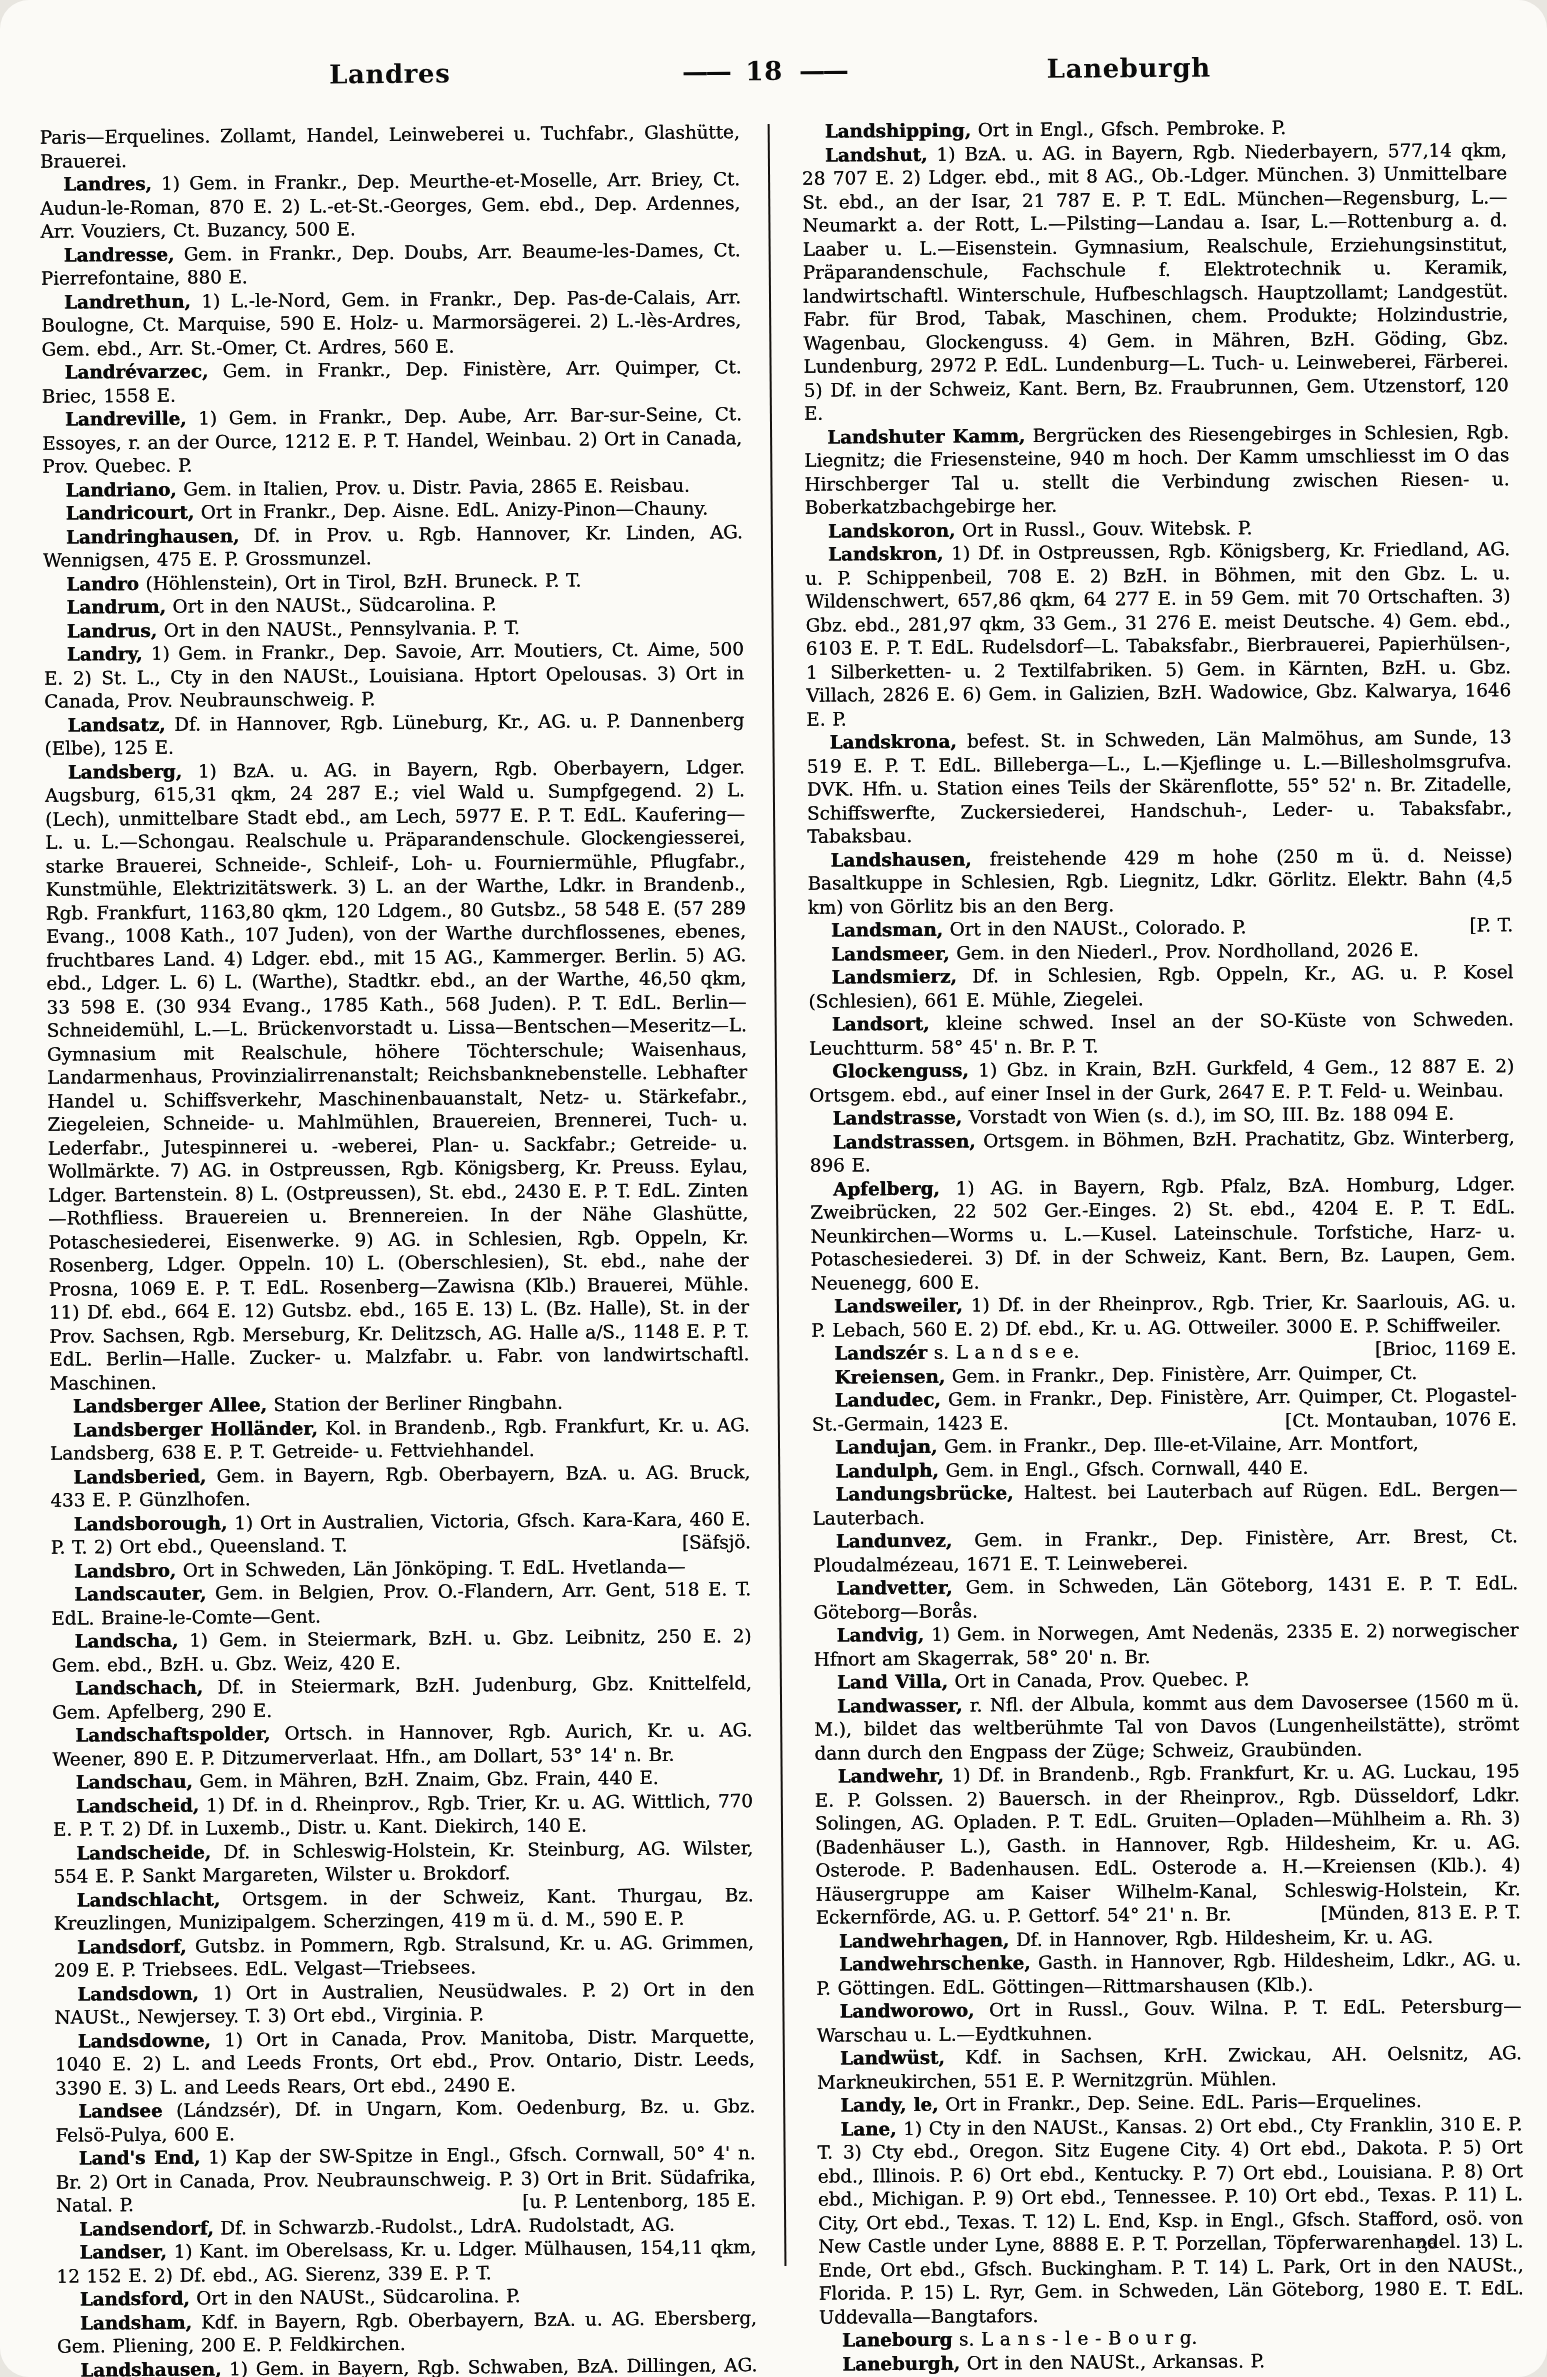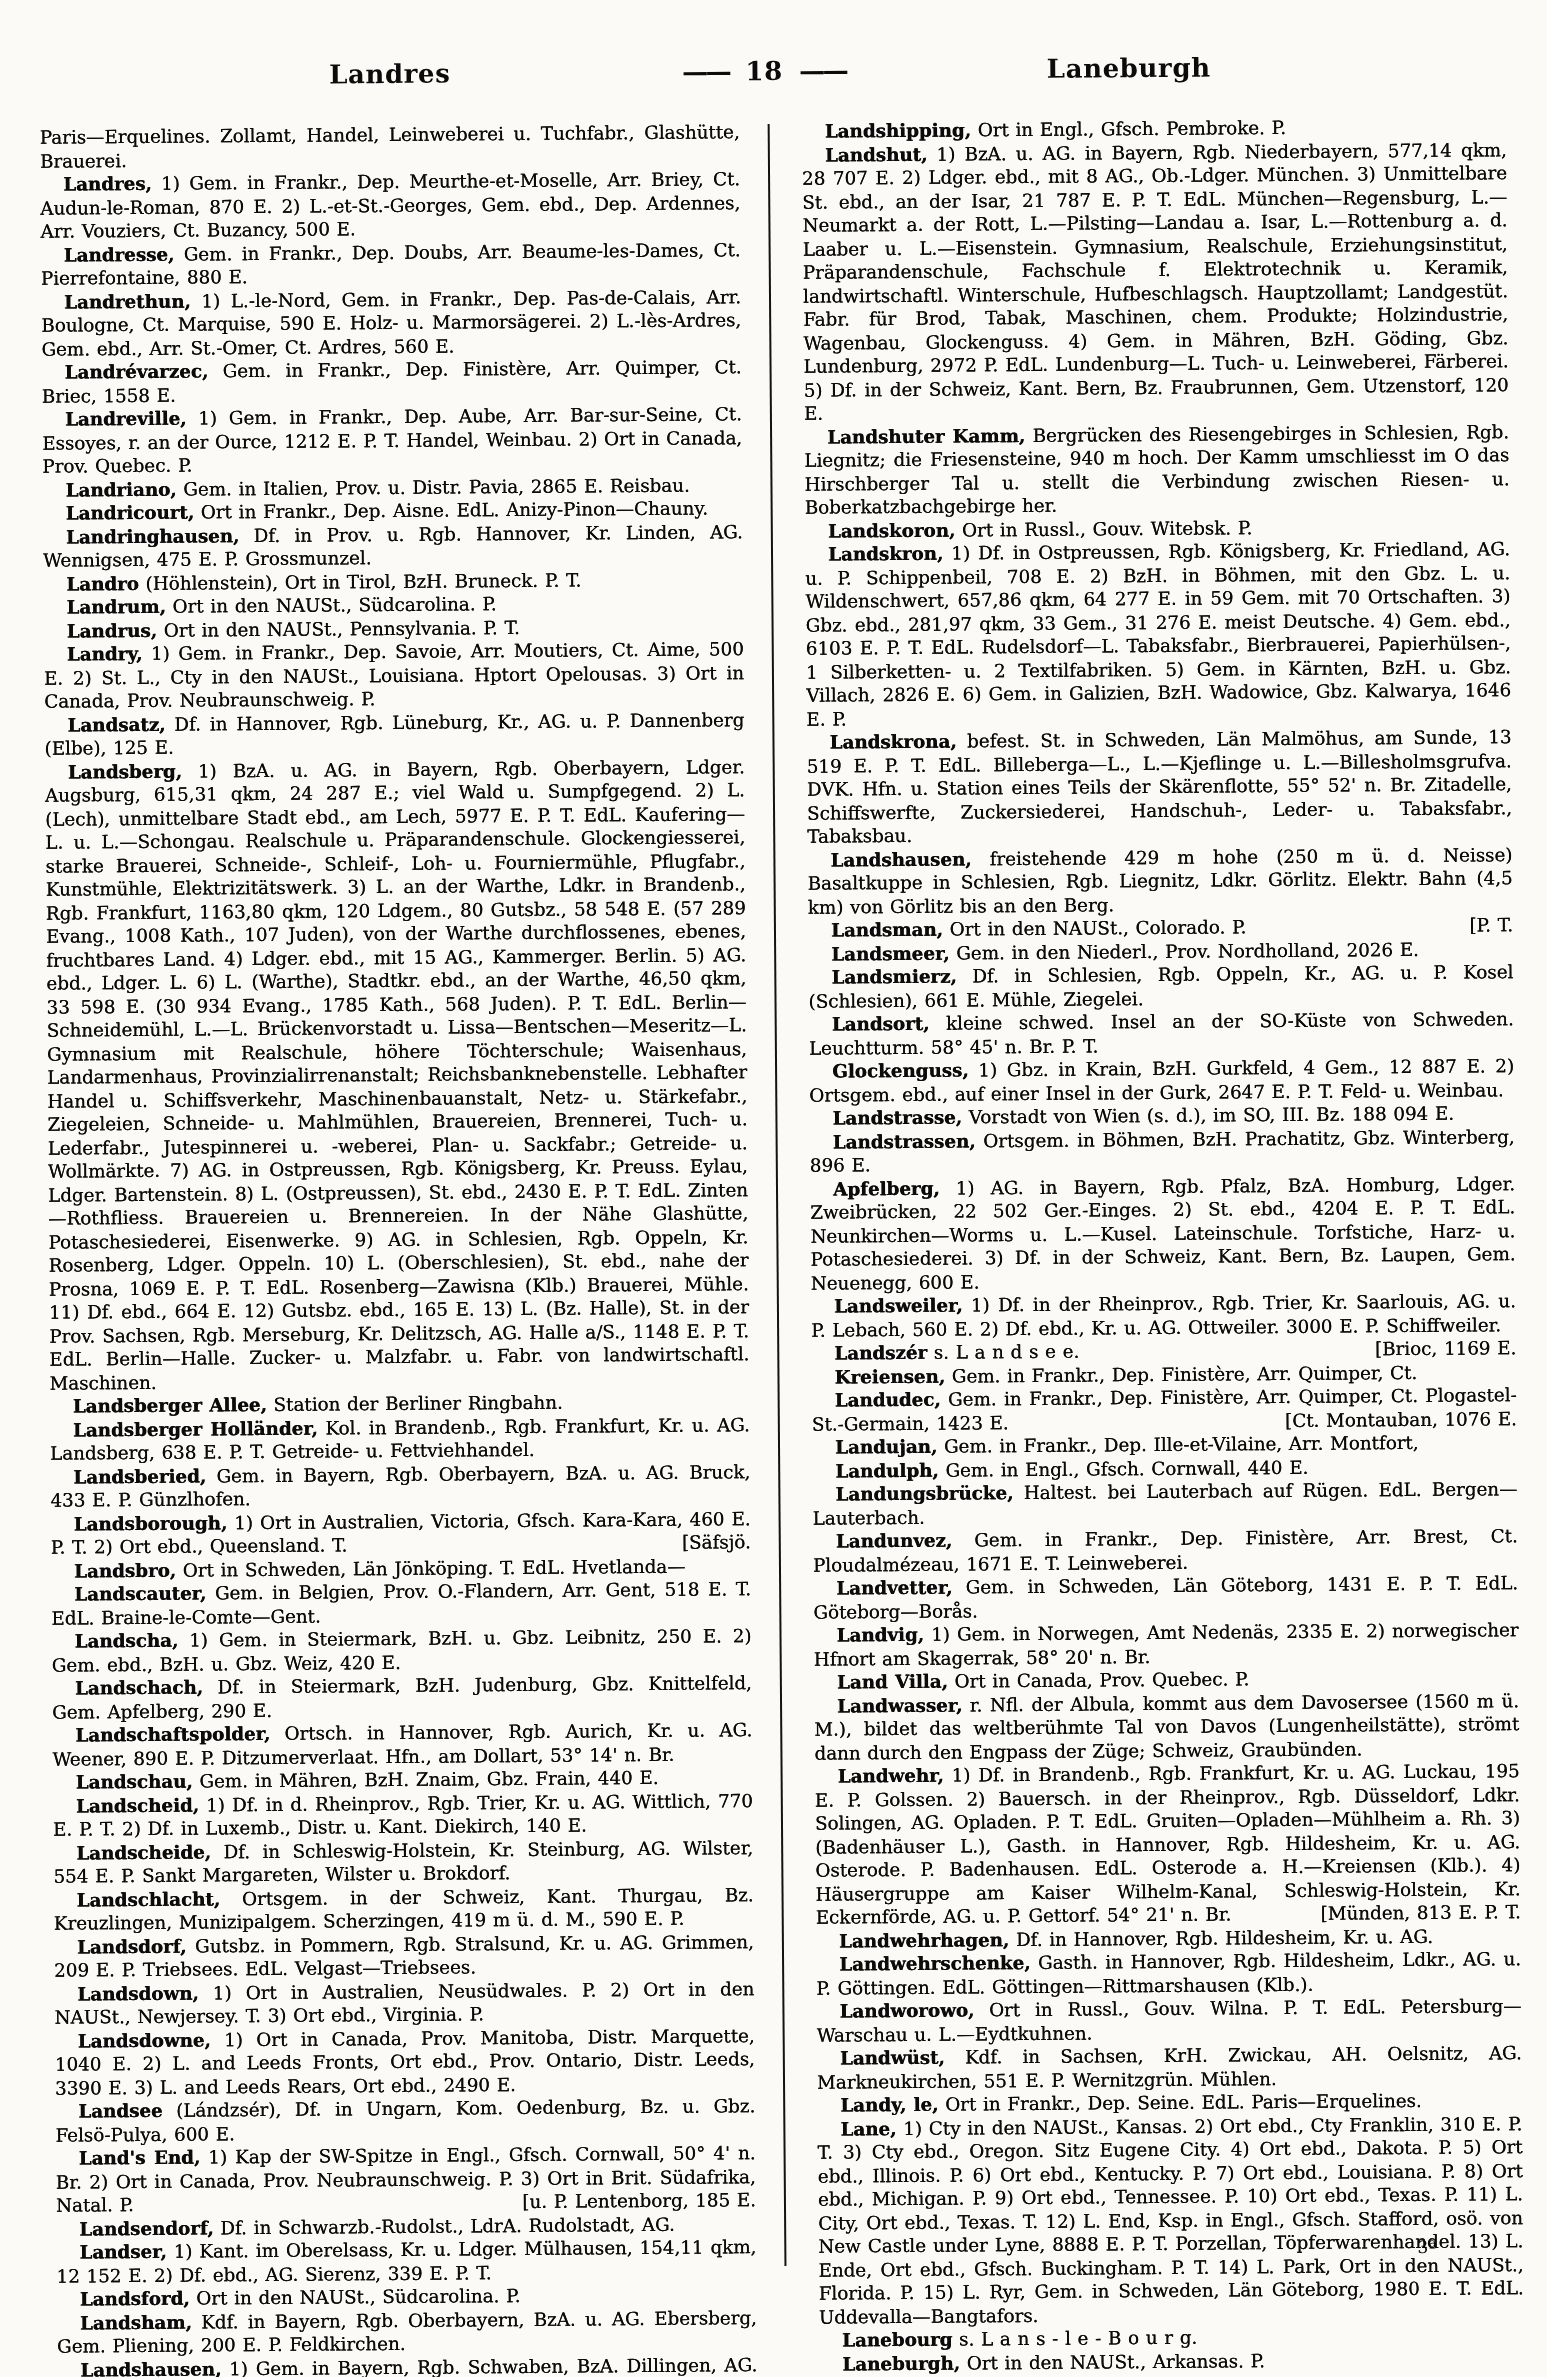--- a/index.html
+++ b/index.html
@@ -3,20 +3,21 @@
 <meta charset="utf-8">
 <style>
   html,body{margin:0;padding:0;background:#e8e6e0;}
   .page{
     position:relative;
     width:1547px;height:2377px;
     background:#fbfaf6;
     overflow:hidden;
     font-family:"DejaVu Serif","Liberation Serif",serif;
     color:#0b0b0b;
+    border-radius:29px;
   }
   .skew{
     position:absolute;inset:0;
     transform:rotate(-0.45deg);
     transform-origin:50% 50%;
   }
   .header{
     position:absolute;top:56px;left:0;width:100%;height:38px;
     font-size:26px;font-weight:bold;letter-spacing:0.6px;
   }

